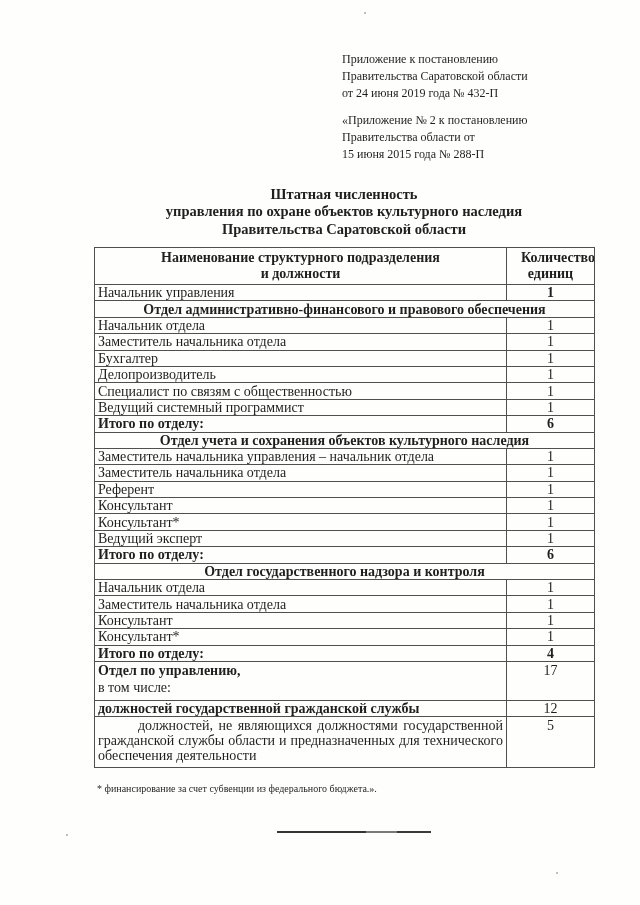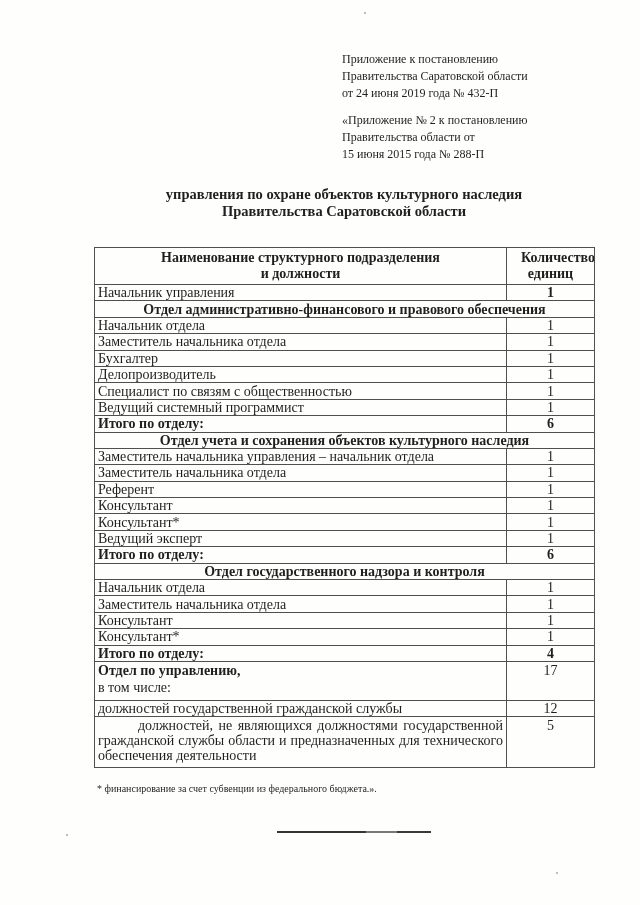--- a/index.html
+++ b/index.html
@@ -49,21 +49,21 @@
     height:34px;line-height:16.5px;padding:1px 14px;
   }
   table.staff td{
     height:15.4px;line-height:15px;vertical-align:middle;
   }
   td.value-cell{text-align:center;}
   td.section-cell{text-align:center;font-weight:bold;margin-top:20px;}
   .bold{font-weight:bold;}
   td.label-total-indented{font-weight:bold;padding-left:38px;}
   td.label-total-left{font-weight:bold;}
-  td.label-sub-indented{padding-left:44px;}
+  td.label-sub-indented{padding-left:44px;font-weight:bold;}
   tr.kind-grand-total td{height:37px;vertical-align:top;padding-top:1px;}
   tr.kind-grand-total .grand-line{line-height:16.8px;}
   tr.kind-sub-multiline td{height:49px;vertical-align:top;padding-top:1px;}
   td.label-sub-multiline{
     text-indent:40px;text-align:justify;line-height:16.4px;
   }
 
   .footnote{
     position:absolute;left:97px;top:781px;
     font-size:10px;line-height:16px;
@@ -91,20 +91,21 @@
         <div>от 24 июня 2019 года № 432-П</div>
       </div>
     <div class="stamp-block">
         <div>«Приложение № 2 к постановлению</div>
         <div>Правительства области от</div>
         <div>15 июня 2015 года № 288-П</div>
       </div>
   </div>
 
   <div class="doc-title">
+      <div>Штатная численность</div>
       <div>управления по охране объектов культурного наследия</div>
       <div>Правительства Саратовской области</div>
     </div>
 
   <table class="staff">
     <colgroup>
       <col style="width:412px">
       <col style="width:88px">
     </colgroup>
     <thead>

